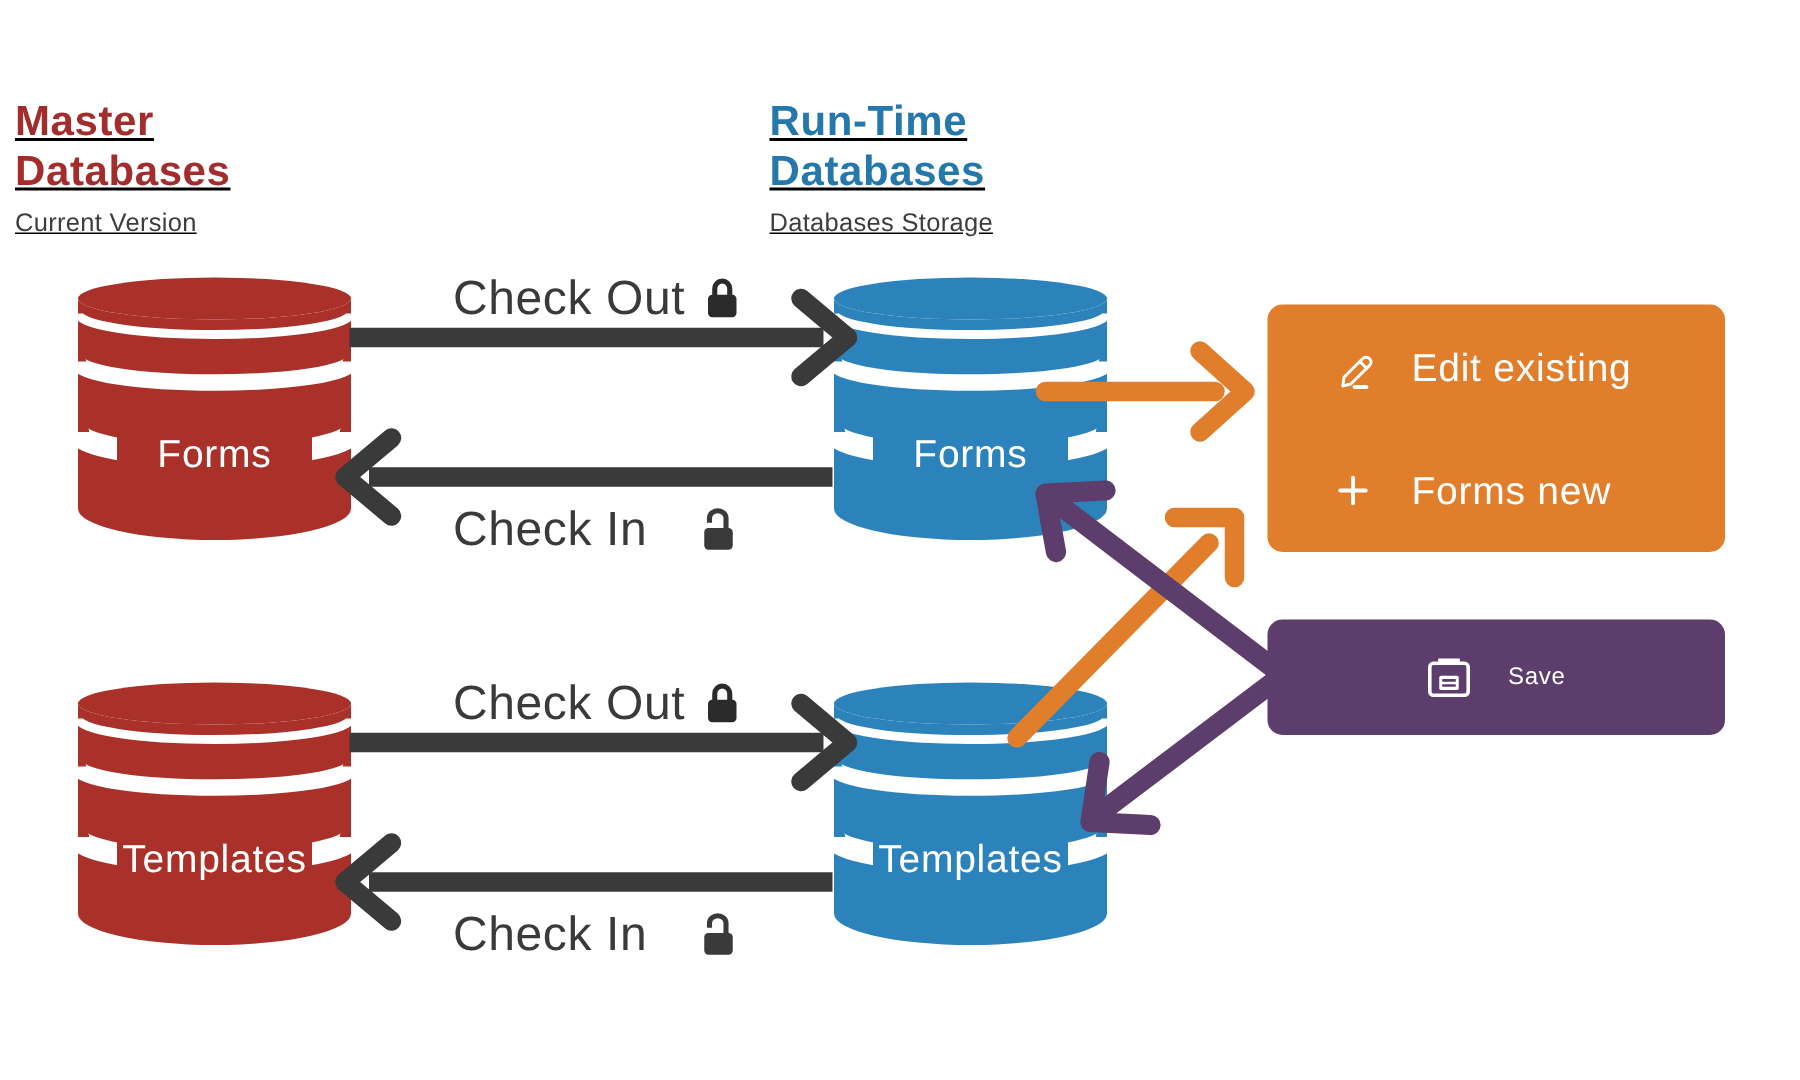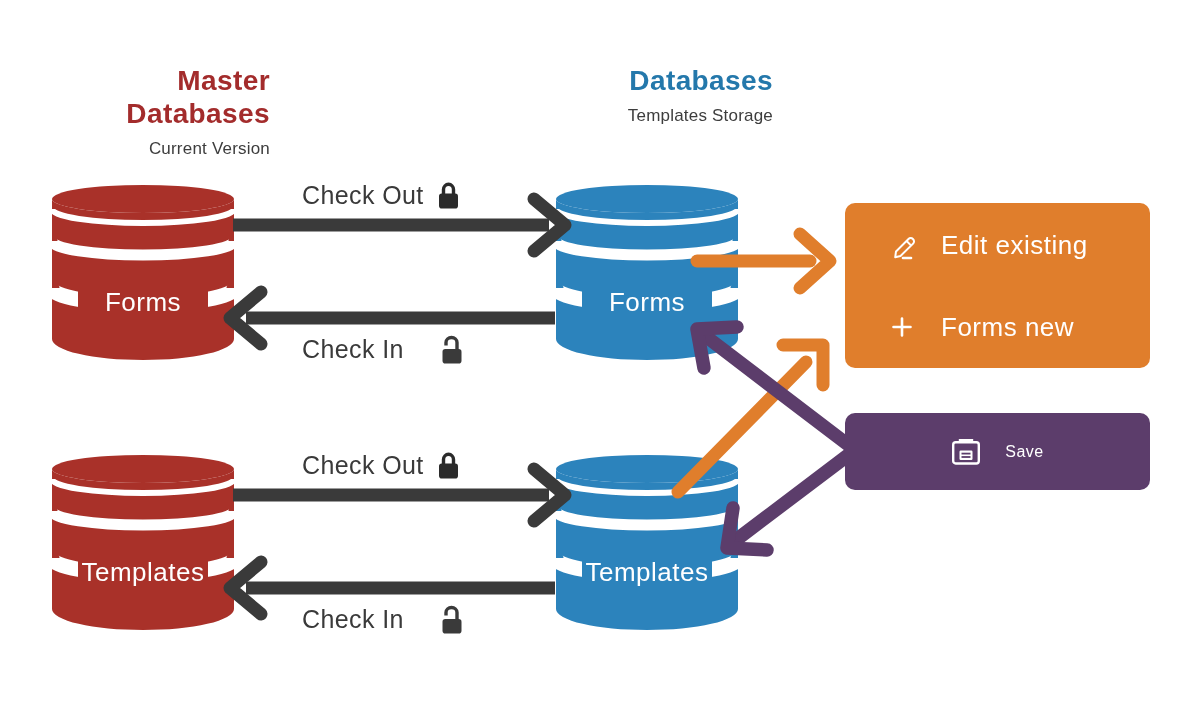--- a/index.html
+++ b/index.html
@@ -1,31 +1,31 @@
 <!DOCTYPE html>
 <html><head>
 <meta charset="utf-8">
 <style>
   html,body{margin:0;padding:0;background:#ffffff;}
   .canvas{
     position:relative;width:1200px;height:720px;background:#ffffff;overflow:hidden;
     font-family:"Liberation Sans", sans-serif;
   }
   
-  .hdr{position:absolute;text-align:right;width:260px;}
+  .hdr{position:absolute;text-align:left;width:260px;text-decoration:underline;}
   .hdr-line{font-weight:bold;font-size:28px;line-height:33px;letter-spacing:.4px;}
   .hdr.master .hdr-line{color:#A32C2C;}
   .hdr.runtime .hdr-line{color:#2478AB;}
   .hdr-sub{font-size:17px;color:#3d3d3d;margin-top:9px;letter-spacing:.2px;}
   
   .cyl{position:absolute;z-index:1;}
   .cyl text{font-family:"Liberation Sans", sans-serif;fill:#ffffff;font-size:26px;letter-spacing:.5px;}
   
   .flow-label{position:absolute;display:flex;align-items:center;z-index:2;
-    font-size:25px;color:#3a3a3a;letter-spacing:.4px;}
+    font-size:32px;color:#3a3a3a;letter-spacing:.4px;}
   .flow-label .lock{margin-left:12px;}
   .flow-label.in .lock{margin-left:34px;}
   
   .arrows{position:absolute;left:0;top:0;z-index:5;}
   
   .action-box{position:absolute;z-index:10;border-radius:10px;color:#ffffff;}
   .action-box.orange{background:#E07E2C;display:flex;flex-direction:column;
     padding:14px 0 0 44px;gap:26px;box-sizing:border-box;}
   .action-box.purple{background:#5C3D6B;display:flex;align-items:center;justify-content:center;}
   .action-row{display:flex;align-items:center;height:56px;}
@@ -38,22 +38,23 @@
 <body>
 
 <div class="canvas">
 
   <div class="hdr master" style="left:10px;top:64px;">
     <div class="hdr-line">Master</div>
     <div class="hdr-line">Databases</div>
     <div class="hdr-sub">Current Version</div>
   </div>
   <div class="hdr runtime" style="left:513px;top:64px;">
+    <div class="hdr-line">Run-Time</div>
     <div class="hdr-line">Databases</div>
-    <div class="hdr-sub">Templates Storage</div>
+    <div class="hdr-sub">Databases Storage</div>
   </div>
 
   <svg class="cyl" style="left:48px;top:183px;" width="190" height="178" viewBox="0 0 190 178">
     <path d="M4,16 V156 A91,21 0 0 0 186,156 V16 A91,14 0 0 1 4,16 Z" fill="#A93129"></path>
     <ellipse cx="95" cy="16" rx="91" ry="14" fill="#A93129"></ellipse>
     <path d="M4,26 A91,14 0 0 0 186,26" stroke="#ffffff" stroke-width="6" fill="none"></path>
     <path d="M4,58 A91,14 0 0 0 186,58" stroke="#ffffff" stroke-width="11" fill="none"></path>
     <path d="M4,105 A91,16 0 0 0 186,105" stroke="#ffffff" stroke-width="15" fill="none"></path>
     <rect x="30" y="92" width="130" height="46" fill="#A93129"></rect>
     <text x="95" y="128" text-anchor="middle">Forms</text>

